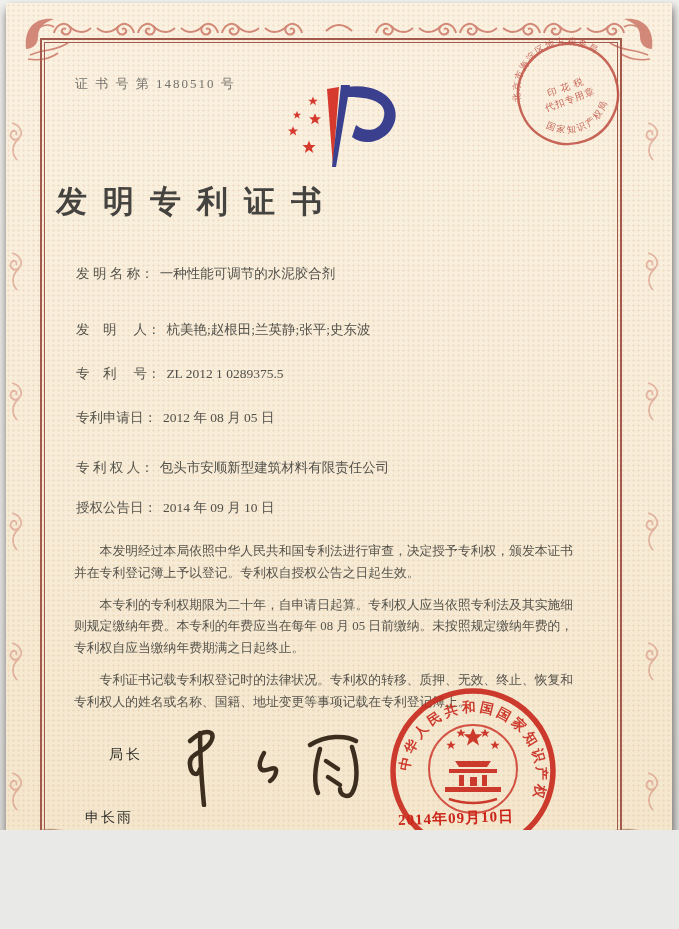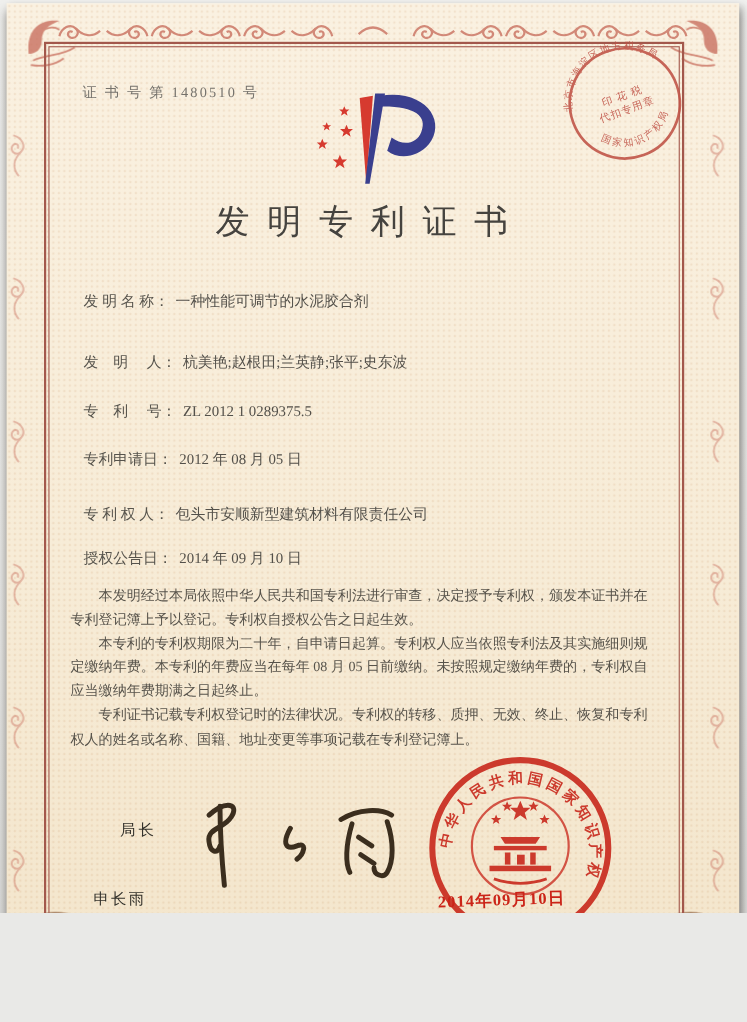--- a/index.html
+++ b/index.html
@@ -11,27 +11,27 @@
            radial-gradient(rgba(198,140,88,.15) 1px,rgba(0,0,0,0) 1.4px),
            linear-gradient(180deg,#faf1e1 0%,#f7ecd7 55%,#f3e5cb 100%);
          background-size:5px 5px,auto;
          box-shadow:0 7px 9px rgba(45,40,34,.55),3px 2px 6px rgba(0,0,0,.18);}
   .decor{position:absolute;left:0;top:0;}
   .frame{position:absolute;left:34px;top:35px;width:578px;height:834px;
          border:2px solid #a3584c;}
   .frame::after{content:"";position:absolute;inset:2px;border:1px solid #a3584c;}
   .certno{position:absolute;left:69px;top:72px;font-size:13px;color:#75726c;letter-spacing:2px;}
   .logo{position:absolute;left:276px;top:78px;}
-  .title{position:absolute;left:34px;top:178px;width:578px;text-align:center;
-         font-size:31px;letter-spacing:16px;text-indent:16px;color:#45433f;font-weight:400;}
+  .title{position:absolute;left:34px;top:178px;width:578px;text-align:left;
+         font-size:31px;letter-spacing:16px;text-indent:16px;color:#45433f;font-weight:700;}
   .row{position:absolute;left:70px;font-size:13.5px;color:#53504a;white-space:nowrap;}
   .row .lab{color:#56534c;margin-right:6px;}
   .paras{position:absolute;left:58px;top:528px;width:528px;font-size:12.8px;
          line-height:21.8px;color:#57534b;}
-  .paras p{margin:0;text-indent:2em;}
+  .paras p{margin:10px;text-indent:2em;}
   .sig-title{position:absolute;left:79px;top:743px;font-size:14px;letter-spacing:3px;color:#32302a;margin-left:24px;}
   .sig-name{position:absolute;left:79px;top:774px;font-size:14px;letter-spacing:2px;color:#32302a;margin-top:32px;}
   .sig-script{position:absolute;left:154px;top:716px;}
   .seal{position:absolute;left:377px;top:678px;opacity:.9;}
   .seal-date{position:absolute;left:392px;top:806px;font-size:15px;font-weight:bold;
              color:#cb2418;letter-spacing:1px;transform:rotate(-2deg);}
   .tax-stamp{position:absolute;left:502px;top:31px;opacity:.88;}
   .footer{position:absolute;left:232px;top:845px;font-size:11.5px;color:#6b675f;letter-spacing:2px;}
 </style>
 </head>

